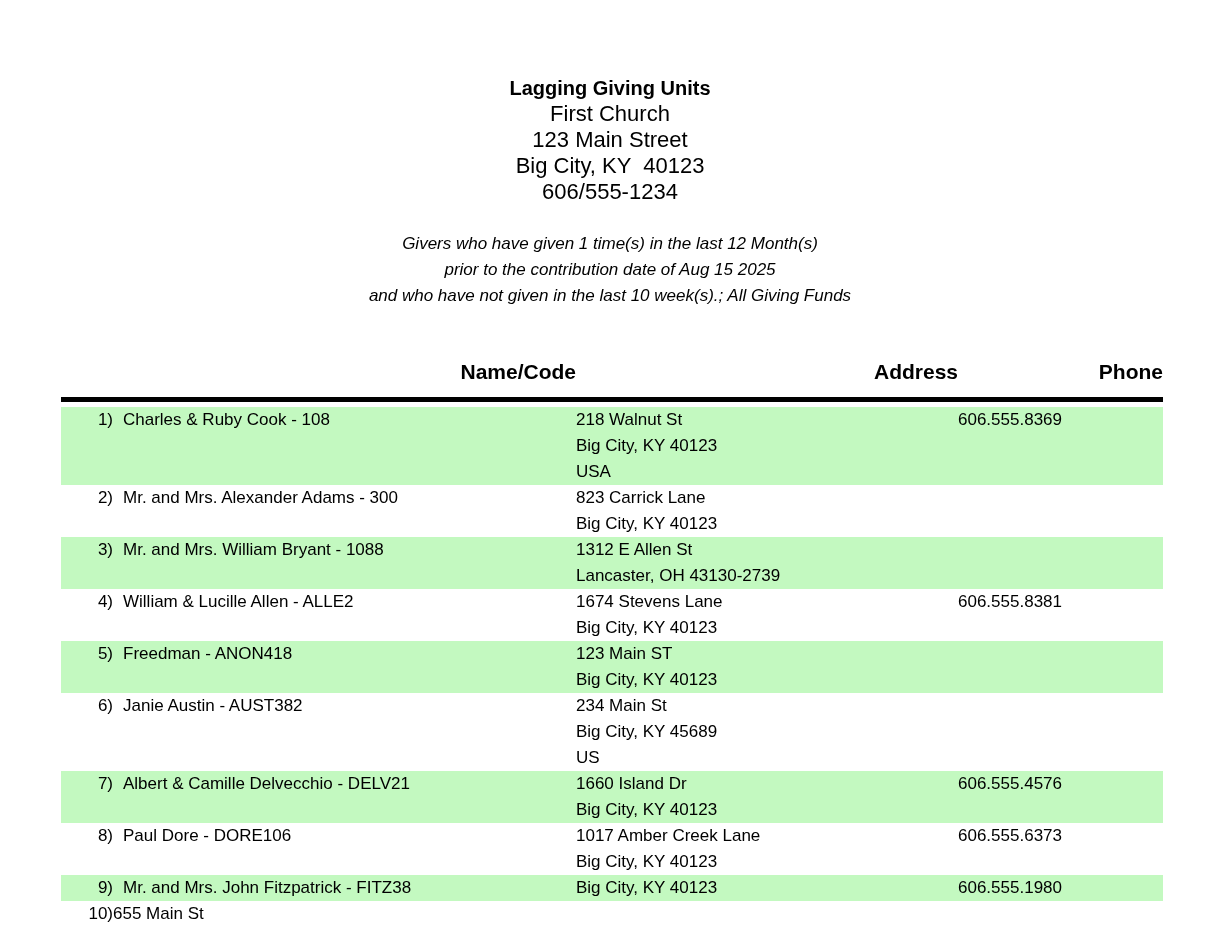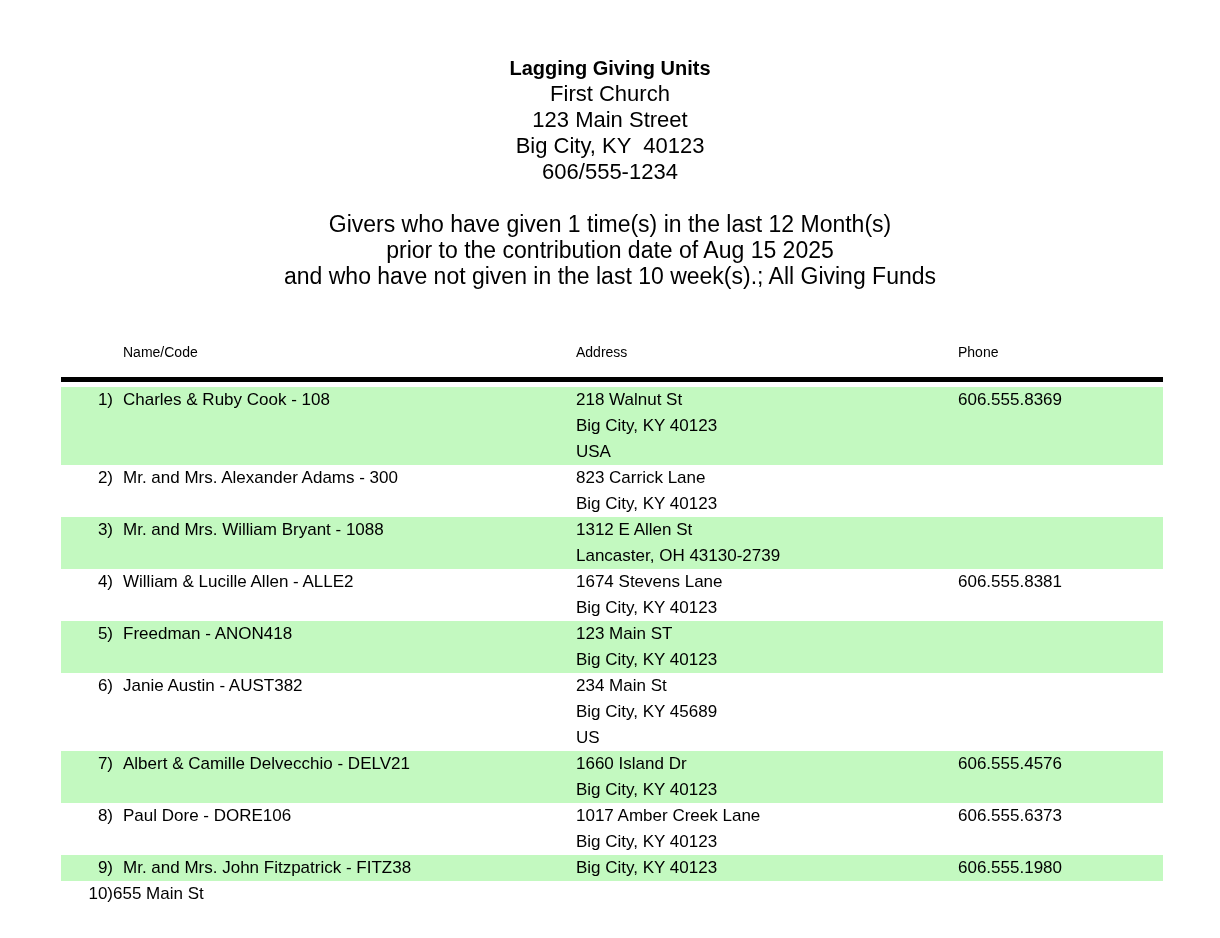--- a/index.html
+++ b/index.html
@@ -14,66 +14,68 @@
   .page {
     width: 1220px;
     height: 938px;
     position: relative;
     overflow: hidden;
     background: #ffffff;
   }
 
   
   .report-header {
-    padding-top: 56px;
+    padding-top: 76px;
     text-align: center;
   }
   .report-title {
     font-size: 20px;
     line-height: 25px;
     font-weight: bold;
     white-space: pre;
   }
   .org-line {
     font-size: 22px;
     line-height: 26px;
     white-space: pre;
   }
 
   
   .criteria {
     margin-top: 26px;
     text-align: center;
   }
   .criteria-line {
-    font-size: 23px;
+    font-size: 17px;
     line-height: 26px;
     white-space: pre;
+    font-style: italic;
   }
 
   
   .report-table {
     margin-top: 50px;
     margin-left: 61px;
     width: 1102px;
   }
   .grid-row {
     display: grid;
     grid-template-columns: 52px 463px 382px 1fr;
     column-gap: 0;
   }
   .col-num {
     text-align: right;
     padding-right: 0;
   }
   .col-name { padding-left: 10px; }
   .head-row {
-    font-weight: normal;
-    font-size: 14px;
-    line-height: 26px;
+    font-weight: bold;
+    font-size: 21px;
+    line-height: 26px;
+    text-align: right;
   }
   .head-rule {
     margin-top: 12px;
     height: 5px;
     background: #000000;
     width: 1102px;
   }
   .table-body {
     margin-top: 5px;
   }

